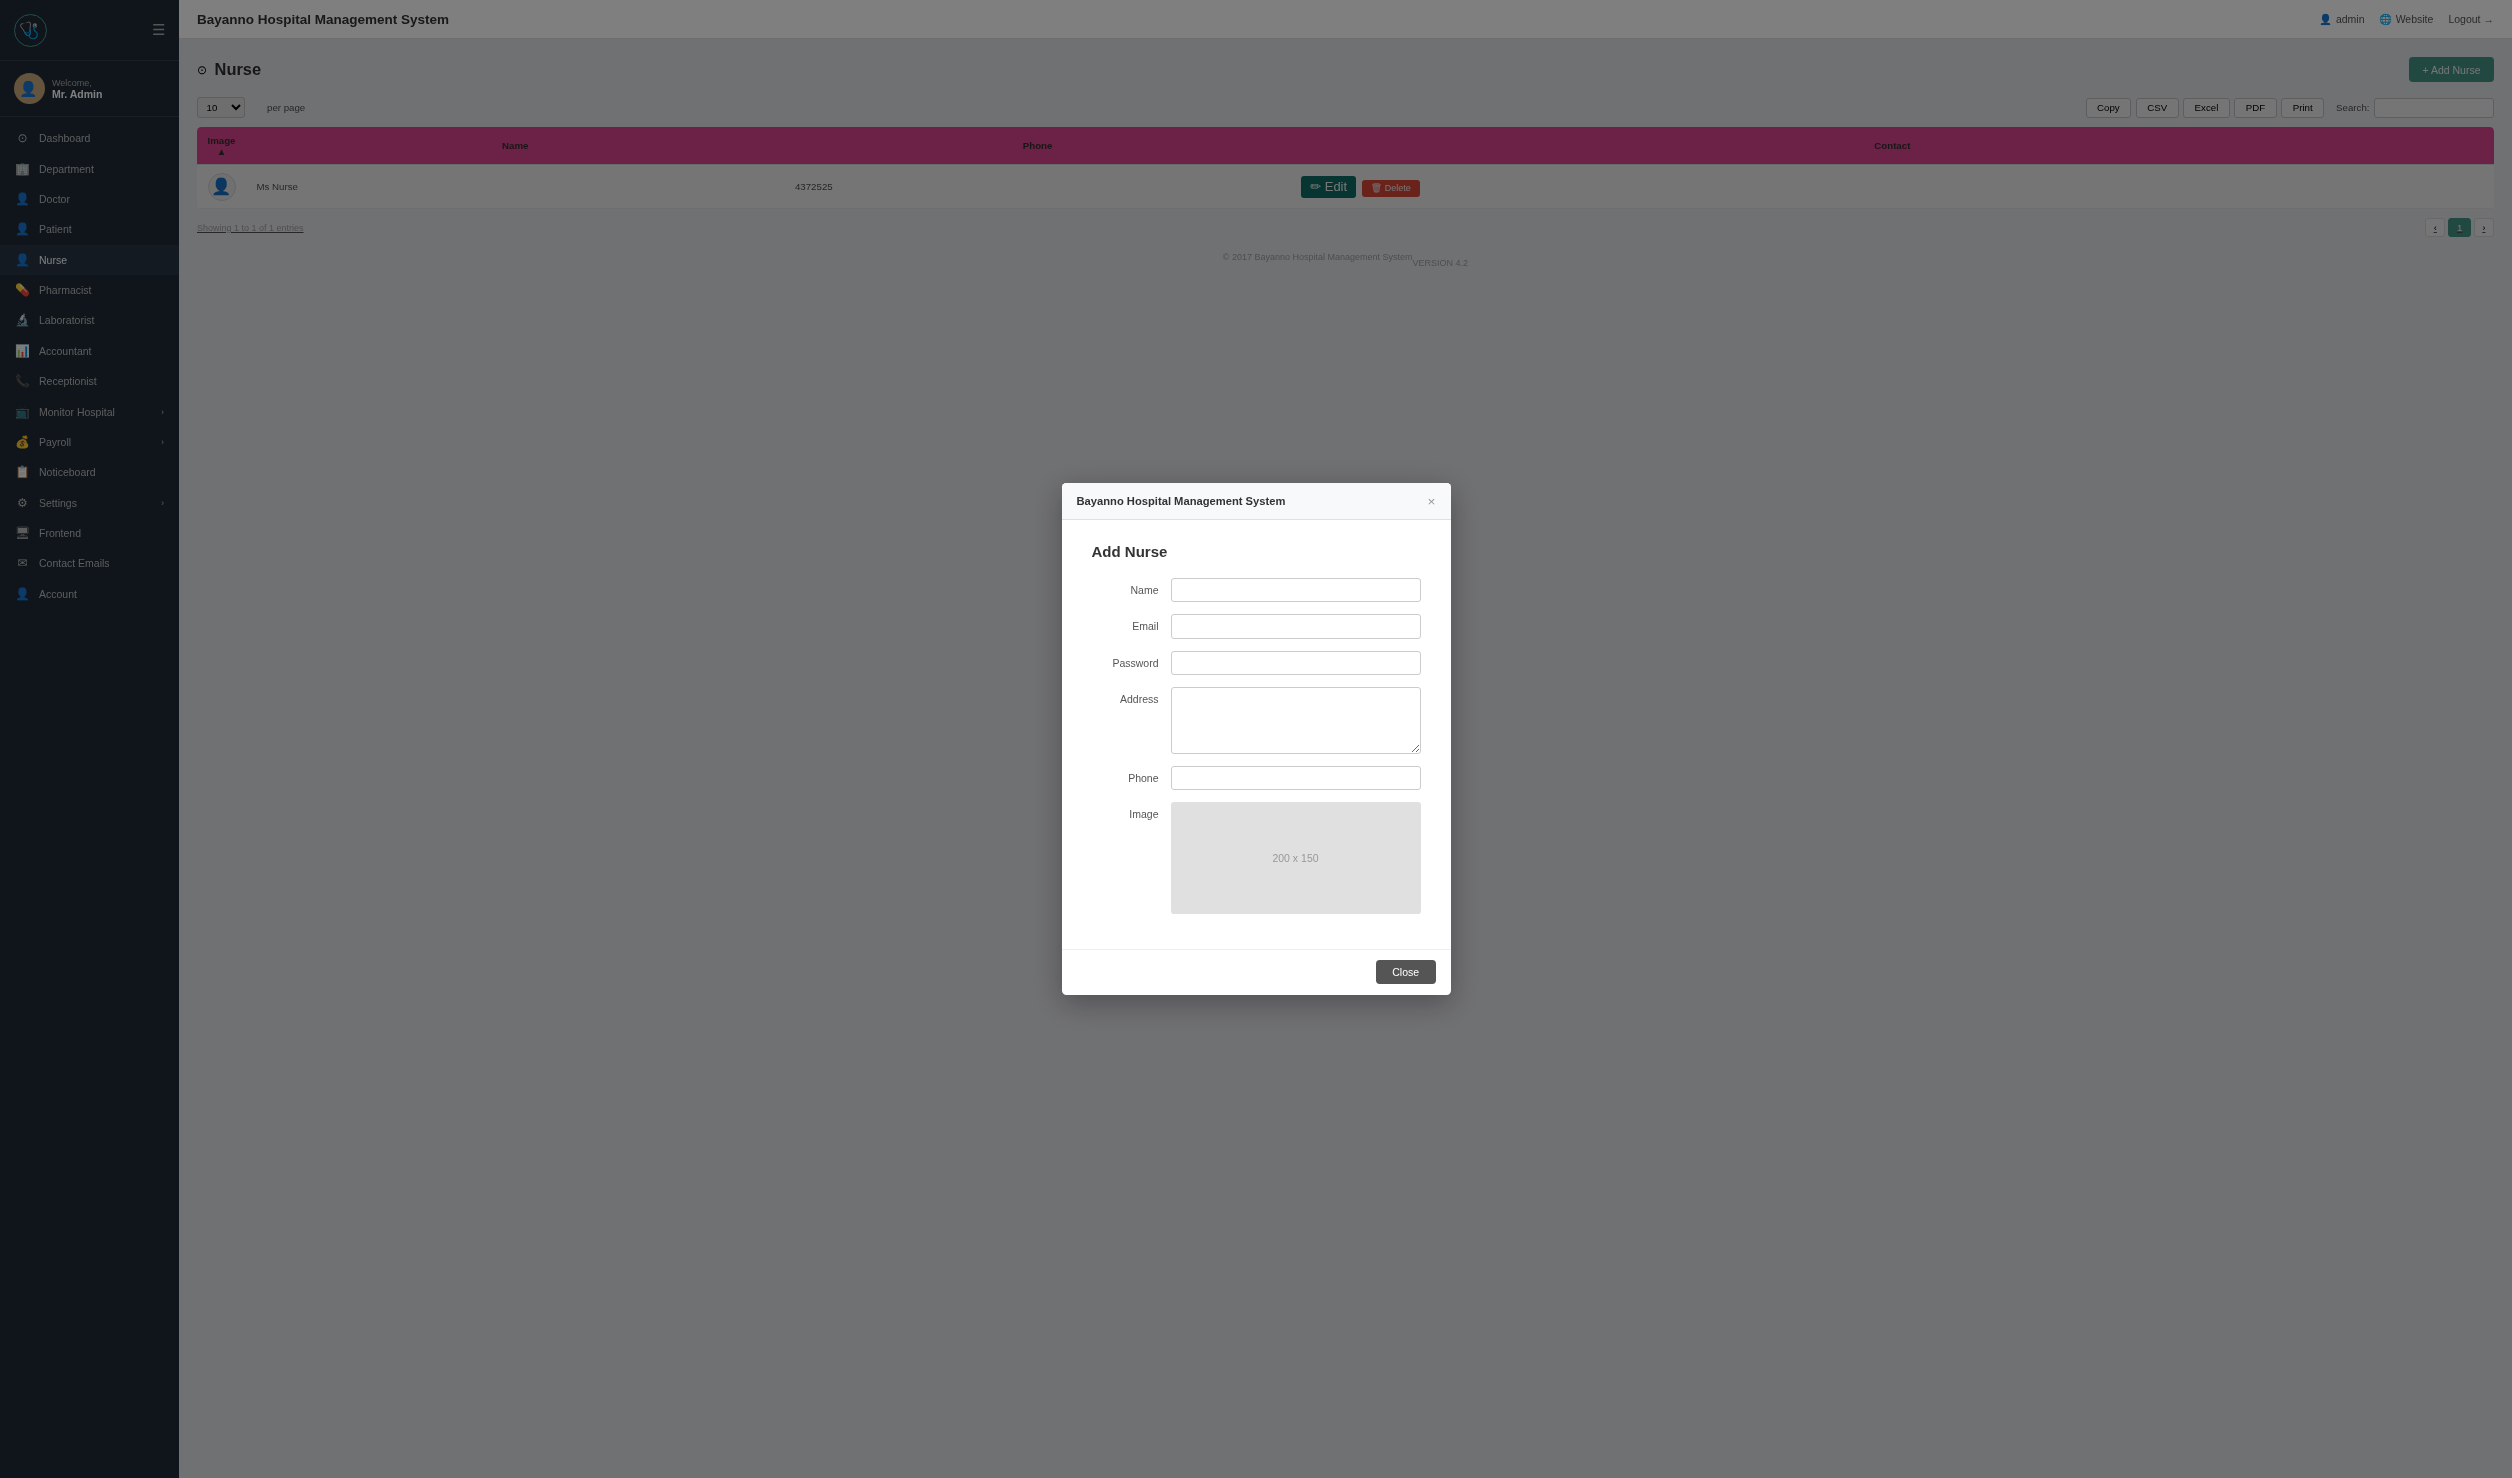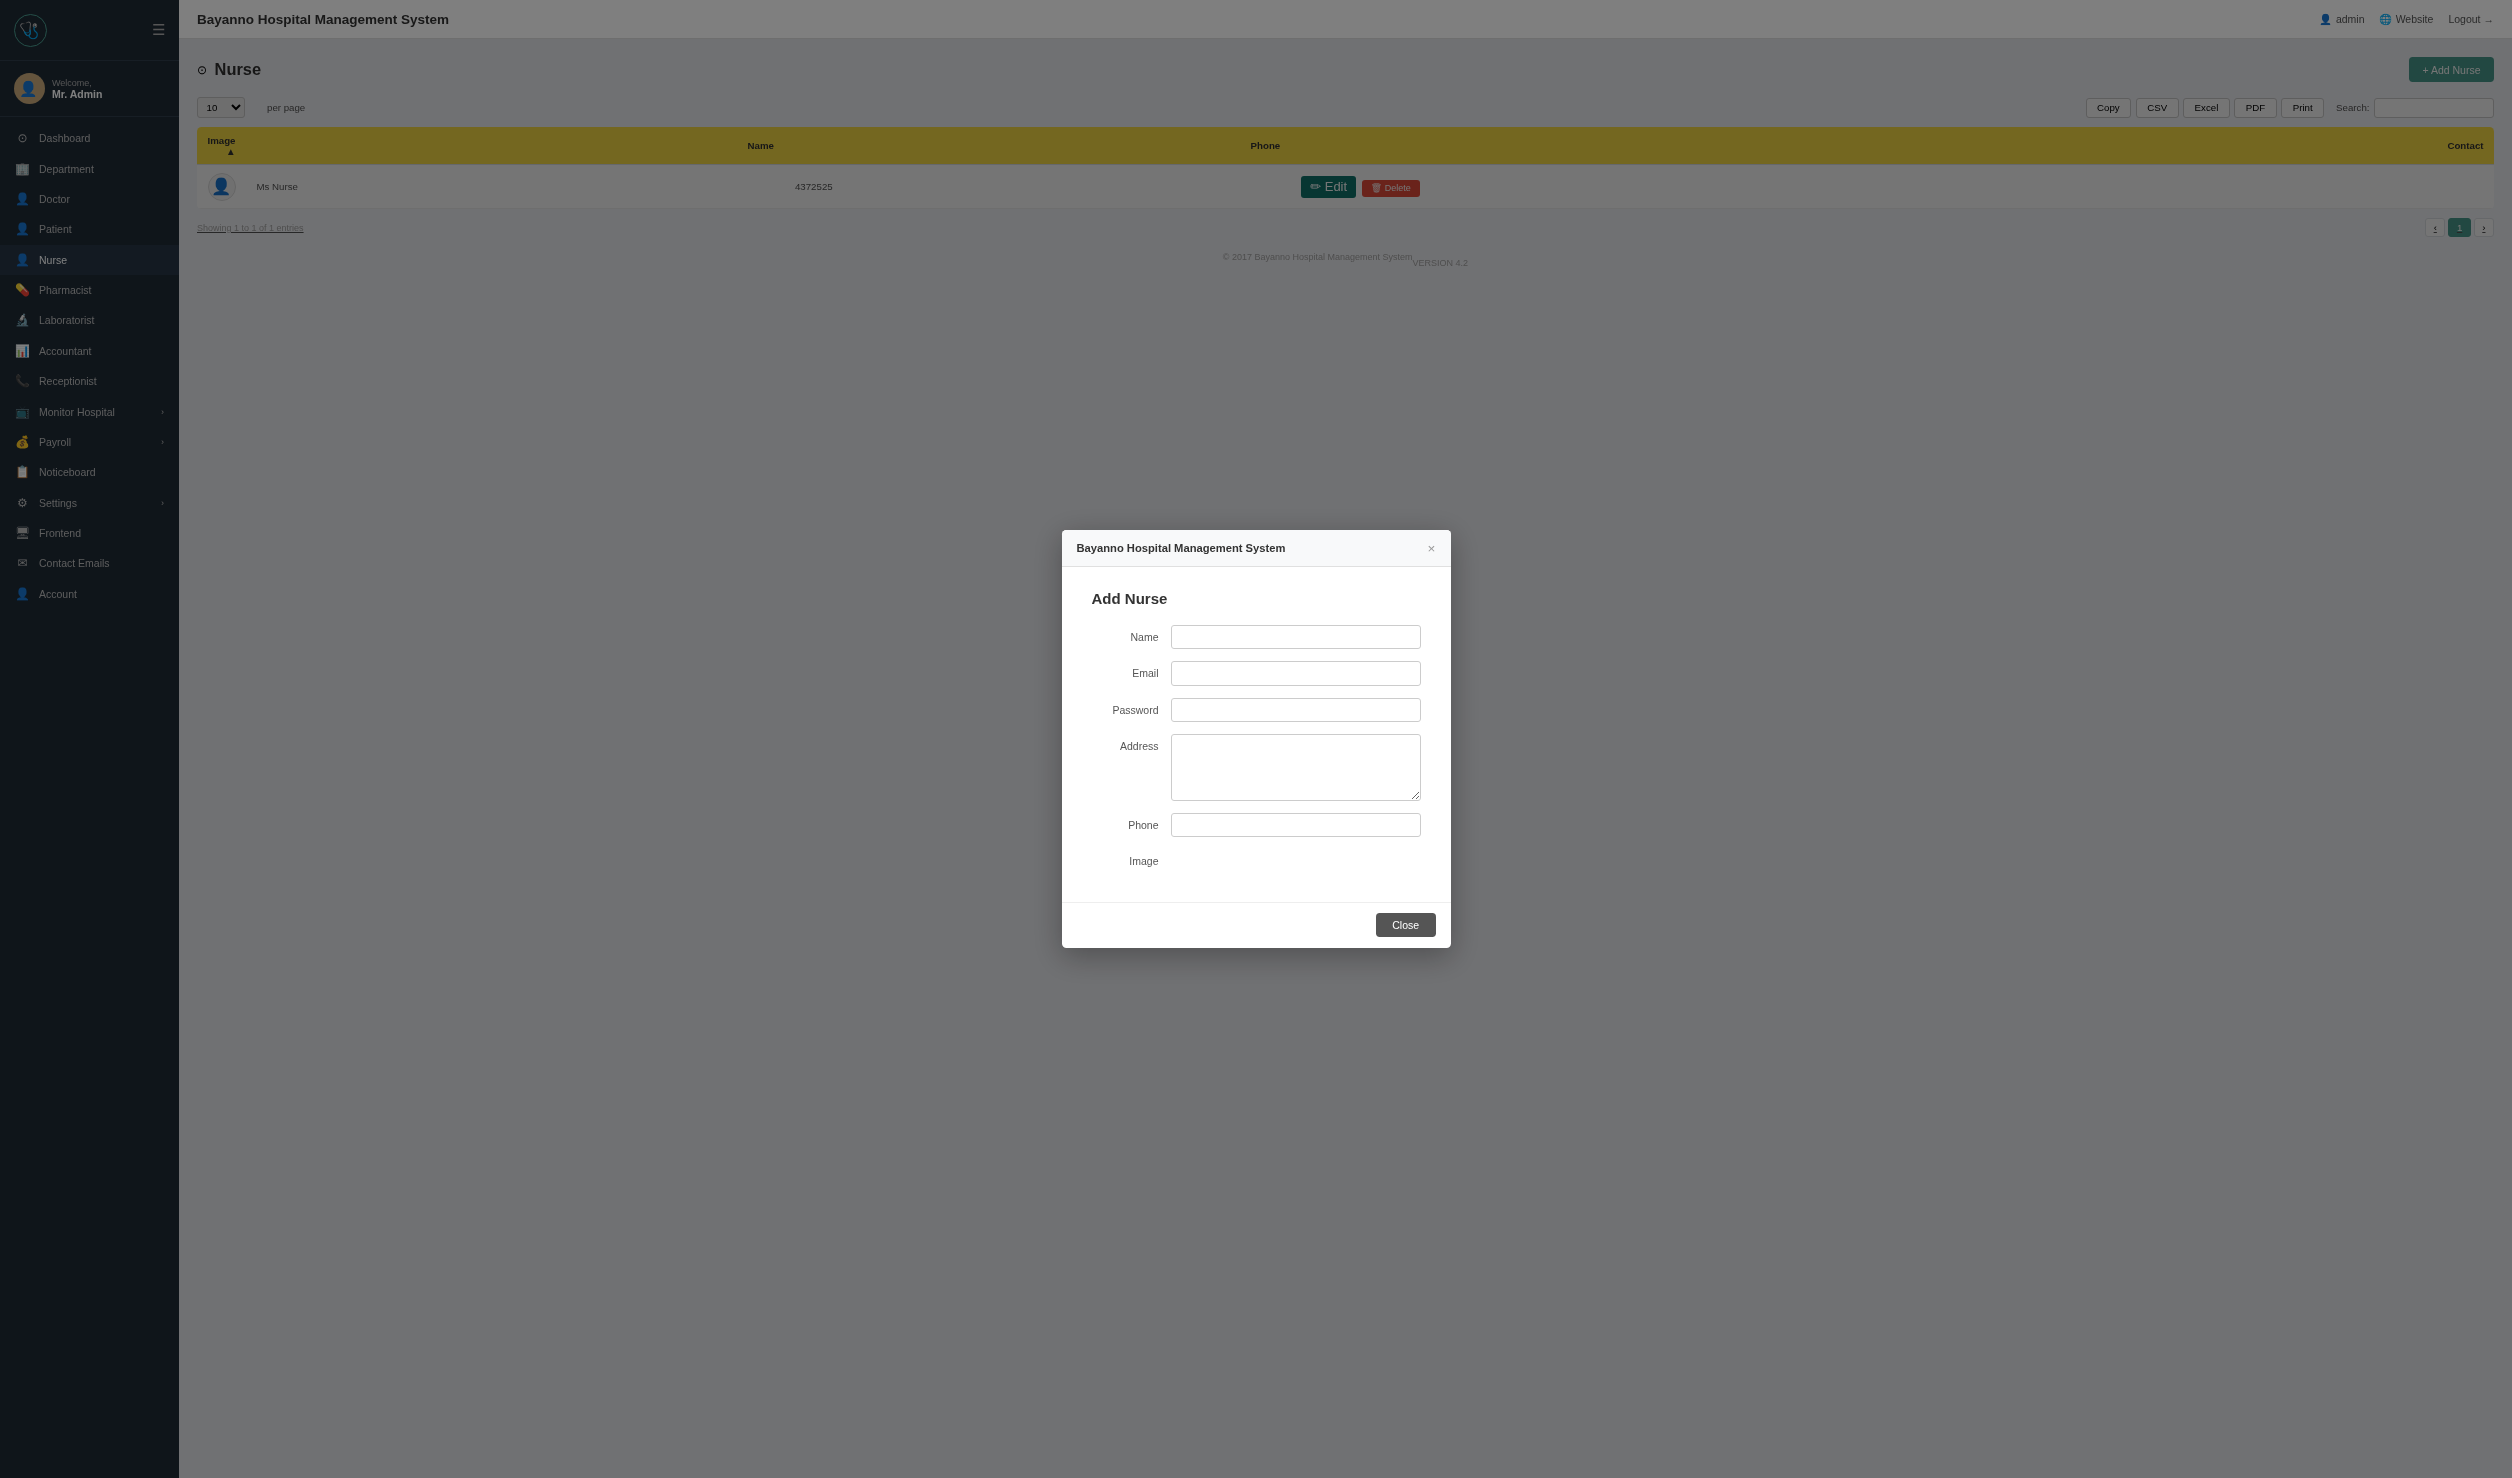--- a/index.html
+++ b/index.html
@@ -140,24 +140,24 @@
     .search-input {
       padding: 3.7px 6px;
       border: 0.7px solid #ccc;
       border-radius: 3px;
       font-size: 9.7px;
       width: 120px;
     }
 
     .data-table { width: 100%; border-collapse: collapse; background: #fff; border-radius: 4.5px; overflow: hidden; }
     .data-table th {
-      background: #fde047;
+      background: #ec4899;
       border-bottom: 1.5px solid #dee2e6;
       padding: 7.5px 10.5px;
-      text-align: right;
+      text-align: center;
       font-size: 9.7px;
       color: #333;
       cursor: pointer;
     }
     .data-table td { padding: 7.5px 10.5px; border-bottom: 0.7px solid #f0f0f0; font-size: 9.7px; color: #555; }
     .data-table td:first-child { width: 45px; }
 
     .nurse-avatar { width: 28px; height: 28px; border-radius: 50%; border: 0.7px solid #ddd; display: flex; align-items: center; justify-content: center; font-size: 16.4px; color: #888; background: #f5f5f5; }
 
     .edit-btn { background: #0f766e; color: #fff; border: none; padding: 3.7px 9px; border-radius: 3px; font-size: 13px; cursor: pointer; margin-right: 3px; }
@@ -421,20 +421,21 @@
         <textarea class="form-textarea" style=""></textarea>
       </div>
 
       <div class="form-group">
         <label class="form-label">Phone</label>
         <input class="form-input" type="text" style="">
       </div>
 
       <div class="form-group">
         <label class="form-label">Image</label>
+        <div class="image-placeholder">200 x 150</div>
       </div>
     </div>
 
     <div class="modal-footer">
       <button class="close-btn">Close</button>
     </div>
   </div>
 </div>
 
 

